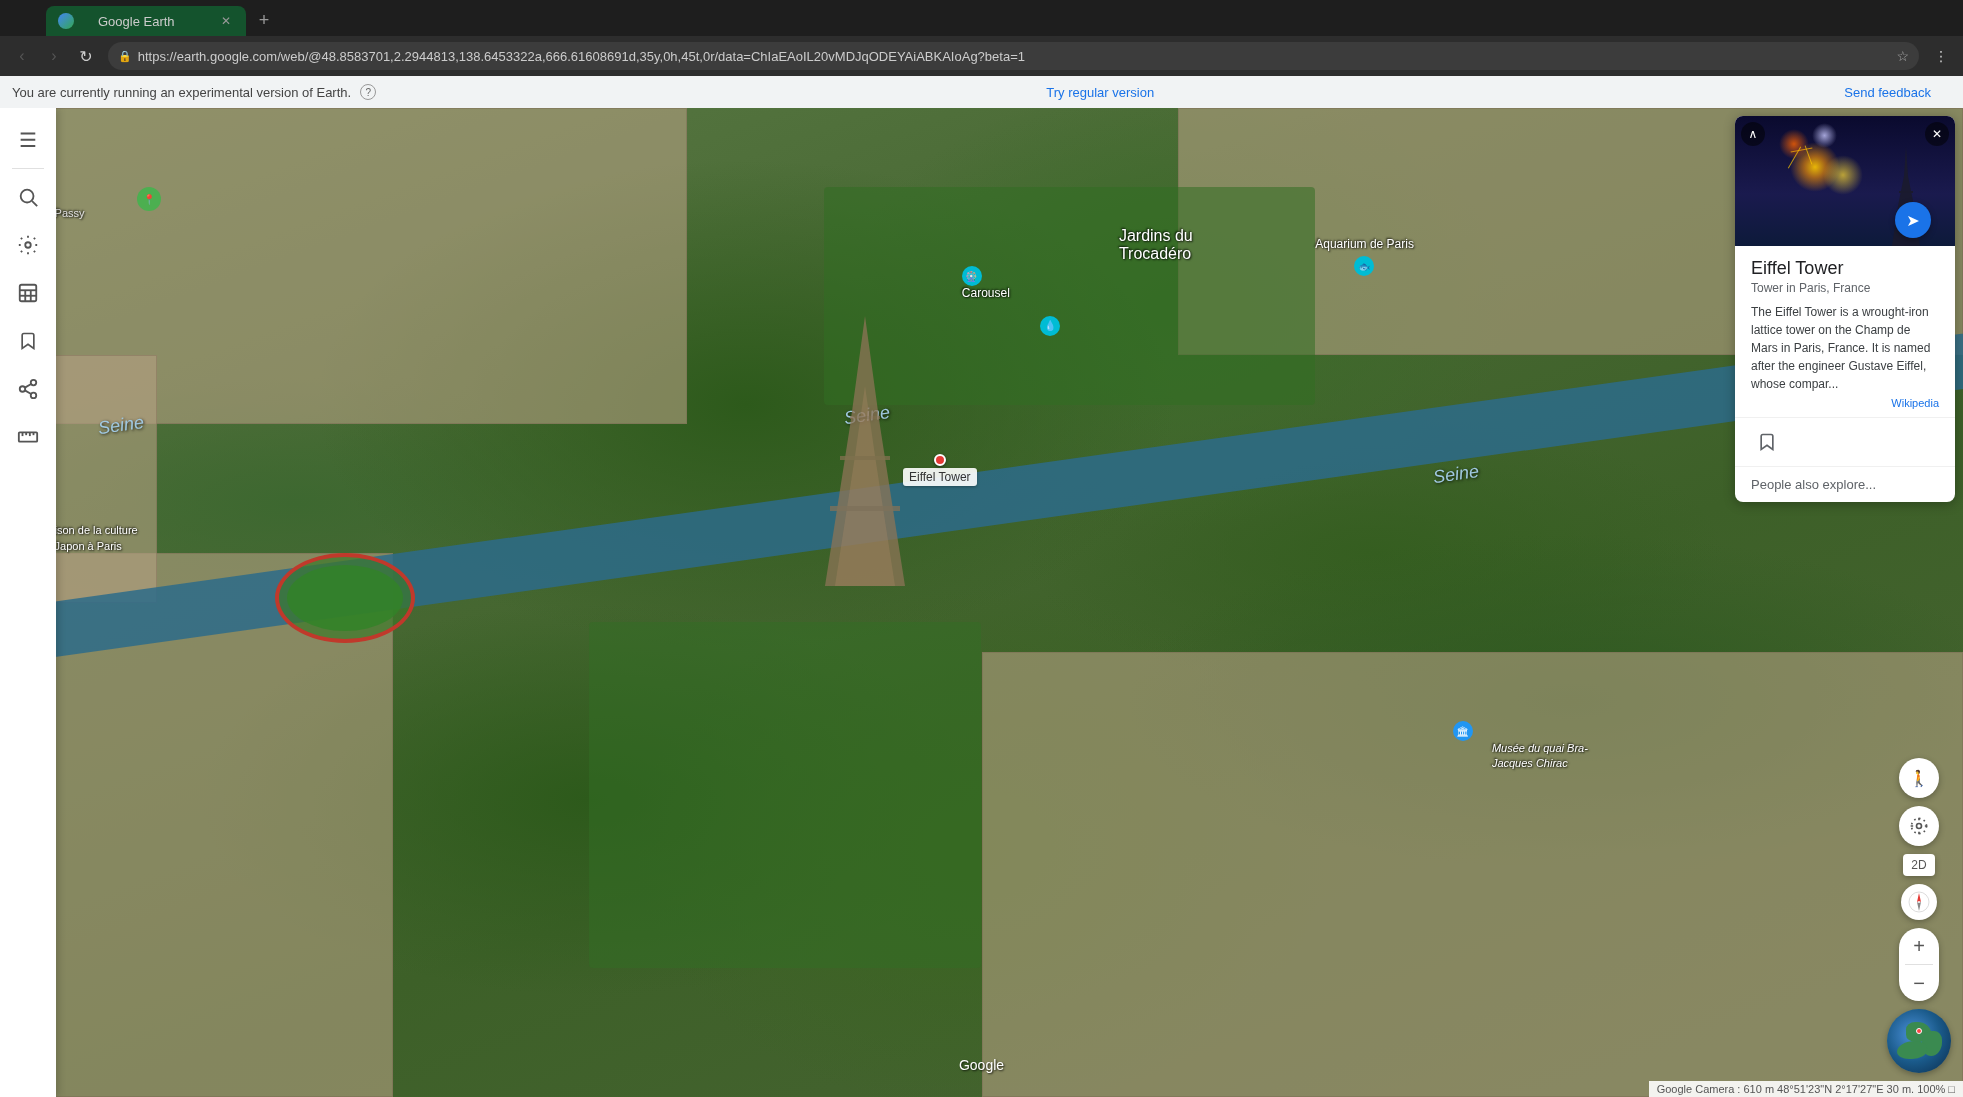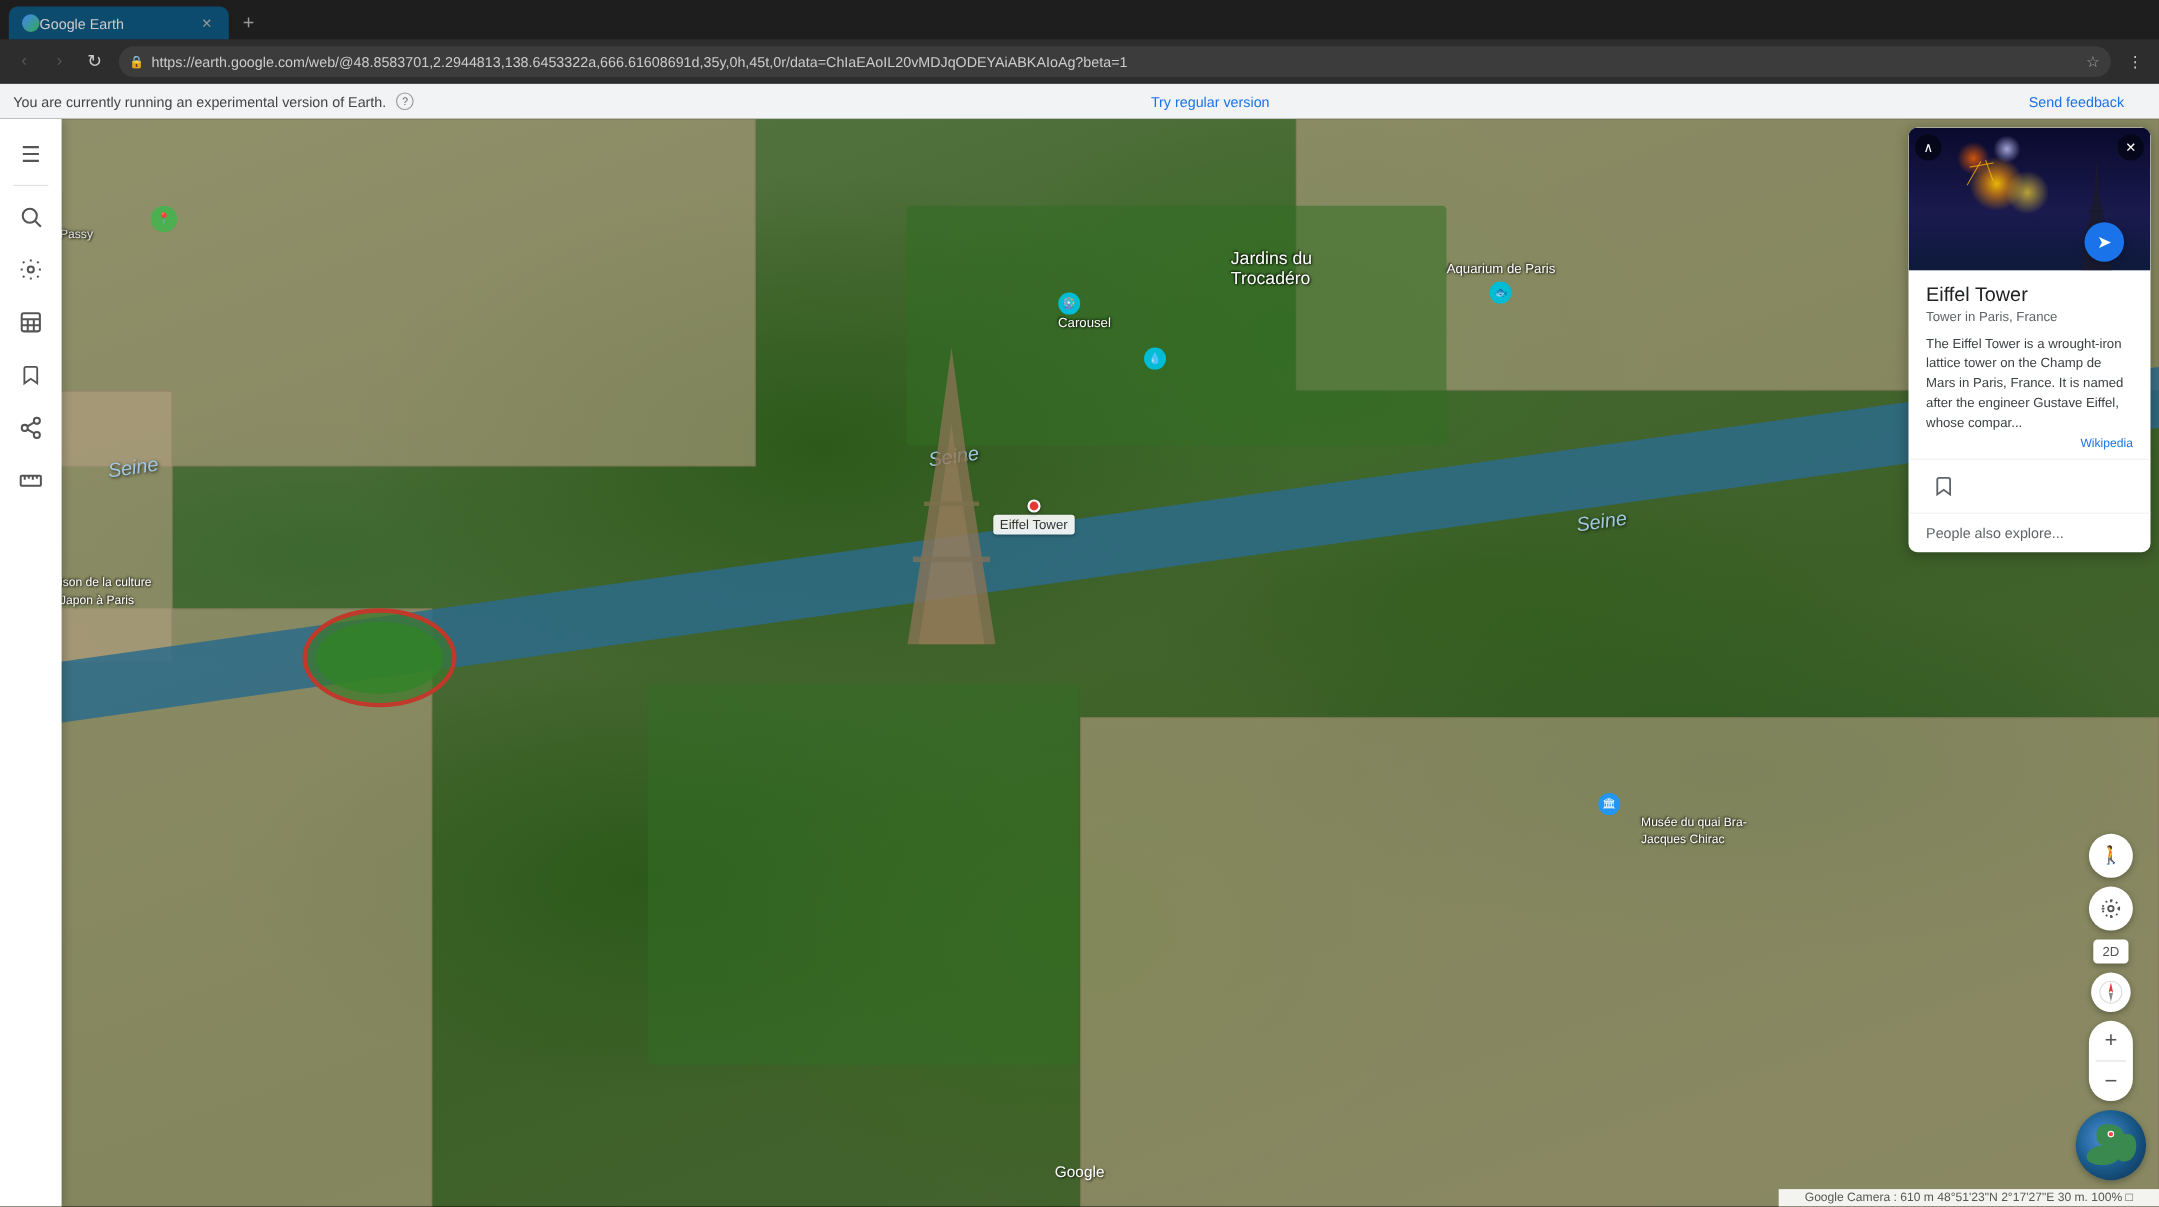--- a/index.html
+++ b/index.html
@@ -16,27 +16,28 @@
       height: 36px;
       background: #1e1e1e;
       display: flex;
       align-items: flex-end;
       padding-left: 8px;
     }
     .tab {
       display: flex;
       align-items: center;
       height: 30px;
-      background: #0c4a6e;
+      background: #14532d;
       border-radius: 8px 8px 0 0;
       padding: 0 12px;
       min-width: 200px;
       color: #ccc;
       font-size: 13px;
-      gap: 0;
+      gap: 24px;
+      margin-left: 38px;
     }
     .tab-favicon {
       width: 16px;
       height: 16px;
       background: #4285f4;
       border-radius: 50%;
       flex-shrink: 0;
     }
     .tab-close {
       margin-left: auto;
@@ -479,21 +480,21 @@
       background: #3a8a50;
       border-radius: 50%;
     }
 
     
     .status-bar {
       position: absolute;
       bottom: 0;
       right: 0;
       background: rgba(255,255,255,0.9);
-      padding: 2px 24px;
+      padding: 2px 8px;
       font-size: 11px;
       color: #555;
       display: flex;
       gap: 8px;
       align-items: flex-end;
     }
 
     
     .google-watermark {
       position: absolute;
@@ -597,21 +598,21 @@
   <div class="map-label small" style="top:10%;left:2%;">de Passy</div>
   <div class="place-icon green" style="top:8%;left:7%;font-size:10px;">📍</div>
 
   <div class="map-label" style="top:12%;left:57%;font-size:16px;">Jardins du<br>Trocadéro</div>
   <div class="map-label" style="top:13%;left:67%;font-size:12px;">Aquarium de Paris</div>
   <div class="place-icon teal" style="top:15%;left:69%;font-size:10px;width:20px;height:20px;">🐟</div>
   <div class="map-label" style="top:18%;left:49%;font-size:12px;">Carousel</div>
   <div class="place-icon teal" style="top:16%;left:49%;font-size:10px;width:20px;height:20px;">🎡</div>
   <div class="place-icon teal" style="top:21%;left:53%;font-size:10px;width:20px;height:20px;">💧</div>
   <div class="map-label" style="top:42%;left:2%;font-size:11px;line-height:1.4;">Maison de la culture<br>du Japon à Paris</div>
-  <div class="map-label" style="top:64%;left:76%;font-size:11px;line-height:1.4;">Musée du quai Bra-<br>Jacques Chirac</div>
+  <div class="map-label" style="top:64%;left:76%;font-size:11px;line-height:1.4;font-style:italic;">Musée du quai Bra-<br>Jacques Chirac</div>
   <div class="place-icon blue" style="top:62%;left:74%;font-size:10px;width:20px;height:20px;">🏛</div>
 
   <div class="eiffel-tower-area" style="top:20%;left:41%;">
     <svg width="120" height="280" viewBox="0 0 120 280" style="opacity:0.85;">
 
       <path d="M20,280 L45,120 L60,10 L75,120 L100,280 Z" fill="#8b7355" opacity="0.9"></path>
       <path d="M30,280 L50,150 L60,80 L70,150 L90,280 Z" fill="#a08060" opacity="0.7"></path>
 
       <rect x="25" y="200" width="70" height="5" fill="#8b7355" opacity="0.8"></rect>
       <rect x="35" y="150" width="50" height="4" fill="#8b7355" opacity="0.8"></rect>

